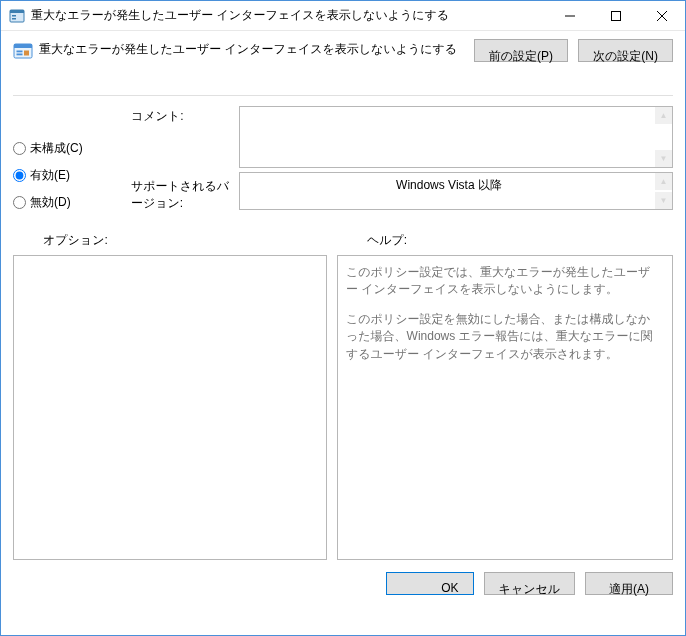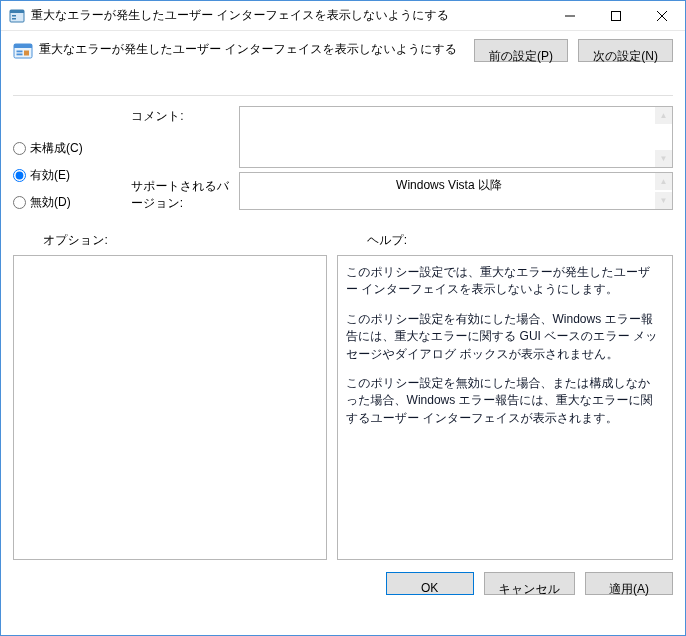--- a/index.html
+++ b/index.html
@@ -113,21 +113,21 @@
     border: 1px solid #b7b7b7;
     background: #fff;
     height: 305px;
     overflow: hidden;
   }
   .panel.left { width: 314px; }
   .panel.right { flex: 1; }
   .help-text {
     padding: 8px 10px 8px 8px;
     line-height: 1.45;
-    color: #0f172a;
+    color: #737373;
   }
   .help-text p { margin: 0 0 12px 0; }
 
   .footer {
     display: flex;
     justify-content: flex-end;
     gap: 10px;
     padding: 12px 12px 12px 0;
   }
 </style>
@@ -219,25 +219,24 @@
   <div class="mid-labels">
     <div class="left">オプション:</div>
     <div class="right">ヘルプ:</div>
   </div>
 
   <div class="lower-panels">
     <div class="panel left"></div>
     <div class="panel right">
       <div class="help-text">
         <p>このポリシー設定では、重大なエラーが発生したユーザー インターフェイスを表示しないようにします。</p>
-        <p>このポリシー設定を有効にした場合、Windows エラー報告には、重大なエラーに関する GUI ベースのエラー メッセージやダイアログ ボックスが表示されません。</p>
         <p>このポリシー設定を無効にした場合、または構成しなかった場合、Windows エラー報告には、重大なエラーに関するユーザー インターフェイスが表示されます。</p>
       </div>
     </div>
   </div>
 
 </div>
 
 <div class="footer">
-  <button class="btn default" style="min-width:88px;">OK</button>
+  <button class="btn default" style="min-width:88px;text-align:right;">OK</button>
   <button class="btn" style="min-width:88px;text-align:center;">キャンセル</button>
   <button class="btn" style="min-width:88px;">適用(A)</button>
 </div>
 
 </body></html>

